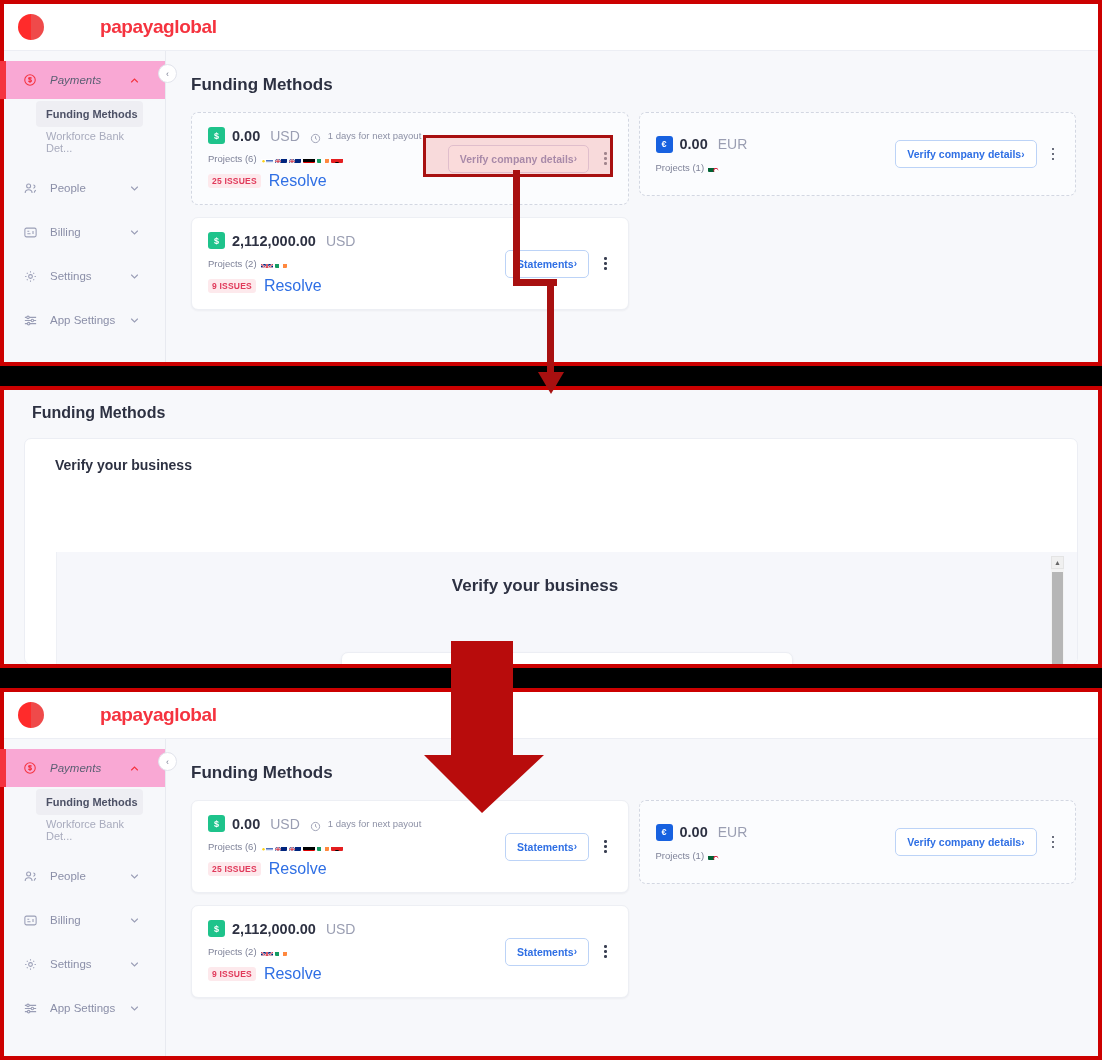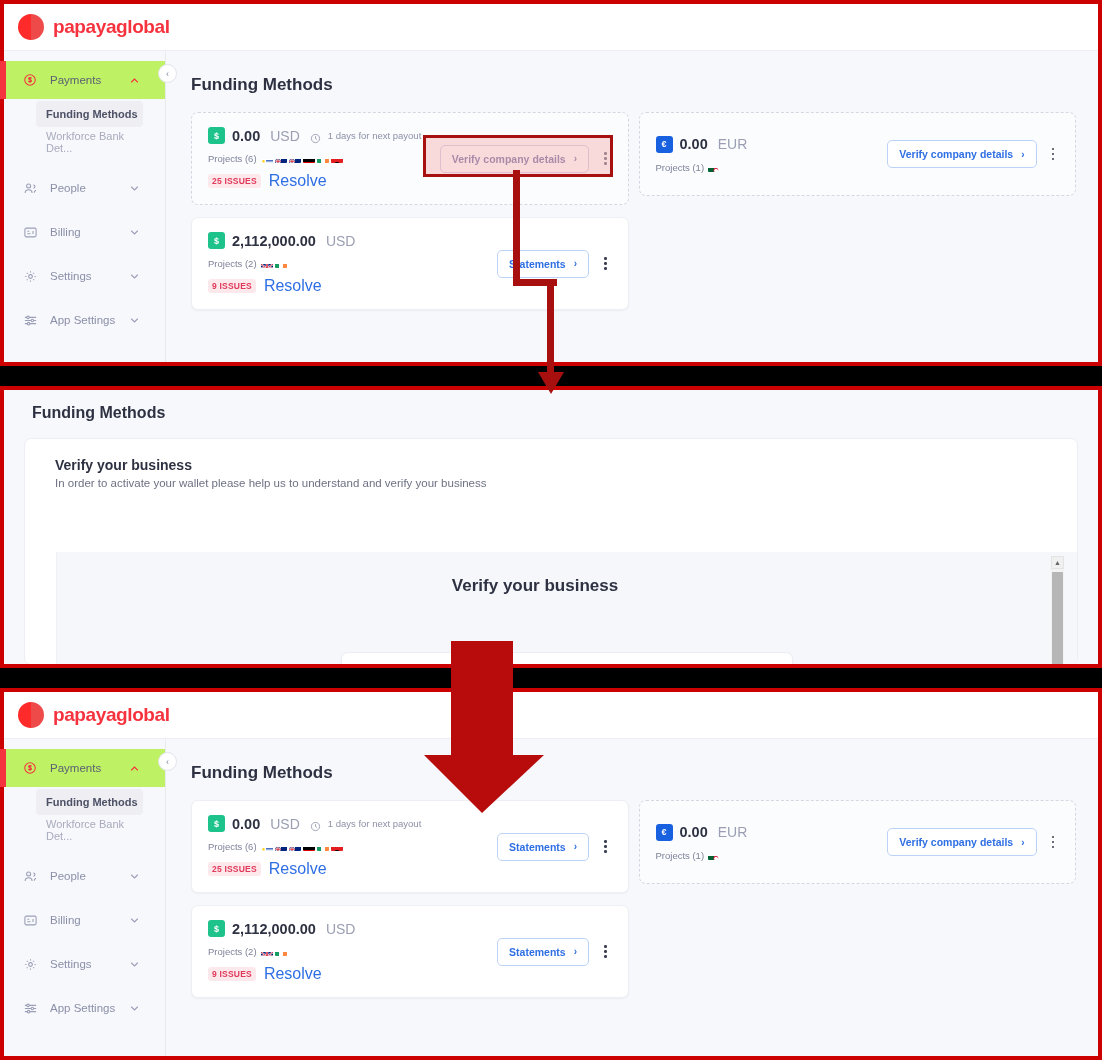--- a/index.html
+++ b/index.html
@@ -37,34 +37,34 @@
     background:#ffffff; border-bottom:1px solid #eceef4;
     display:flex; align-items:center; padding-left:14px;
   }
   .logo-wrap { display:flex; align-items:center; gap:9px; }
   .logo-mark {
     width:26px; height:26px; border-radius:50%;
     background: linear-gradient(90deg,#ff2b2b 0 50%, #ef4a4a 50% 100%);
     position:relative;
   }
   .logo-text {
-    color:#f5333f; font-size:19px; font-weight:700; letter-spacing:-0.4px;
+    color:#f5333f; font-size:19px; font-weight:700; letter-spacing:-0.4px;margin-left:47px;
   }
 
   
   .sidebar {
     position:absolute; left:0; top:47px; bottom:0; width:162px;
     background:#f7f8fb; border-right:1px solid #e8eaf0;
     padding-top:10px;
   }
   .nav-item {
     position:relative; display:flex; align-items:center; height:38px;
     padding-left:18px; gap:12px; cursor:pointer;
   }
-  .nav-item.active { background:#bef264; }
+  .nav-item.active { background:#f9a8d4;font-style:italic; }
   .nav-item.active::before{
     content:""; position:absolute; left:-4px; top:0; bottom:0; width:6px; background:#f5333f;
   }
   .nav-ic { width:16px; height:16px; display:flex; align-items:center; justify-content:center; }
   .nav-ic svg { display:block; }
   .nav-label { font-size:11.5px; color:#8b8fa8; }
   .nav-item.active .nav-label { color:#5c6074; }
   .caret { position:absolute; right:26px; width:9px; height:9px; }
   .caret svg { display:block; }
 
@@ -122,21 +122,21 @@
   .issues-badge {
     background:#fde9ec; color:#e0395a; font-size:8.5px; font-weight:700;
     padding:2px 4px; border-radius:3px; letter-spacing:.2px;
   }
   .resolve-link { font-size:16px; color:#2f6fe4; cursor:pointer; }
 
   .fcard-actions { display:flex; align-items:center; gap:10px; flex:none; }
   .btn-outline {
     border:1px solid #bcd3f7; background:#fff; color:#2f6fe4;
     font-size:10.5px; font-weight:700; border-radius:5px;
-    padding:7px 11px; display:flex; align-items:center; gap:8px; cursor:pointer;
+    padding:7px 11px; display:flex; align-items:center; gap:0; cursor:pointer;
     white-space:nowrap; font-family:"Liberation Sans", sans-serif;
   }
   .btn-outline .chev { font-weight:700; font-size:10px; }
   .kebab { display:flex; flex-direction:column; gap:2.5px; padding:4px 5px; cursor:pointer; }
   .kebab i { width:2.5px; height:2.5px; border-radius:50%; background:#3a3f52; display:block; }
 
   
   .hl-box {
     position:absolute; left:423px; top:131px; width:190px; height:42px;
     background:rgba(245,190,190,.55); border:3px solid #a81010; z-index:30;
@@ -452,21 +452,20 @@
     <div class="hl-box"></div>
   </div>
 
   <div class="panel" id="panel-mid">
     <div class="inner">
       <div class="mid-title">Funding Methods</div>
 
       <div class="mid-card">
         <div class="mid-card-head">
           <div class="mid-h2">Verify your business</div>
-          <div class="mid-sub">In order to activate your wallet please help us to understand and verify your business</div>
         </div>
 
         <div class="mid-iframe">
           <div class="mid-iframe-title">Verify your business</div>
           <div class="form-card">
             
             
           </div>
         </div>
 

